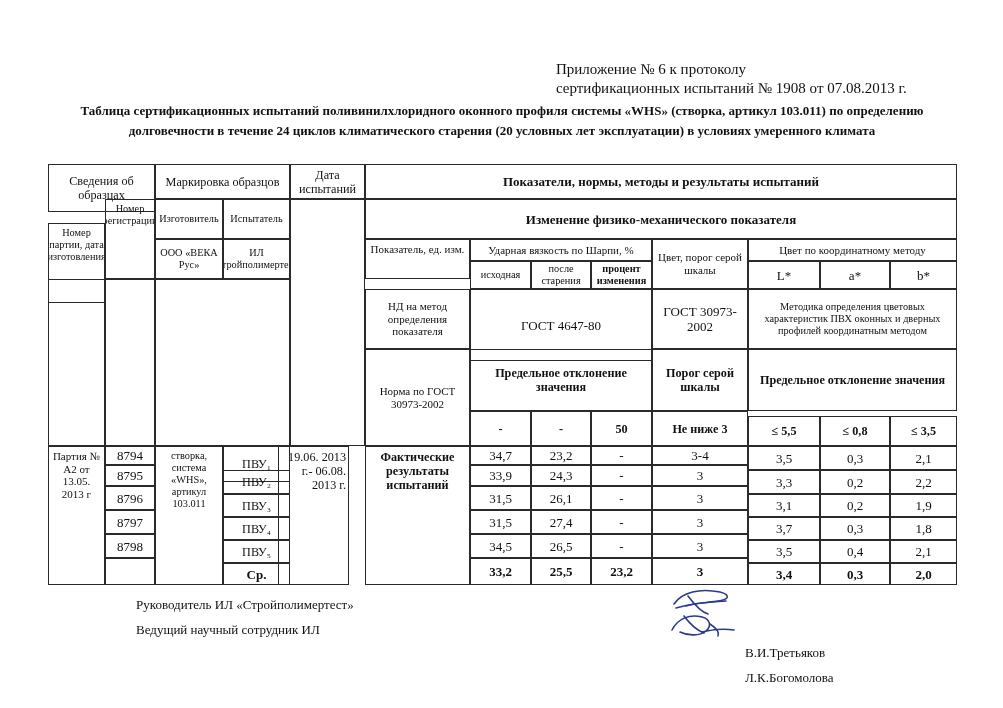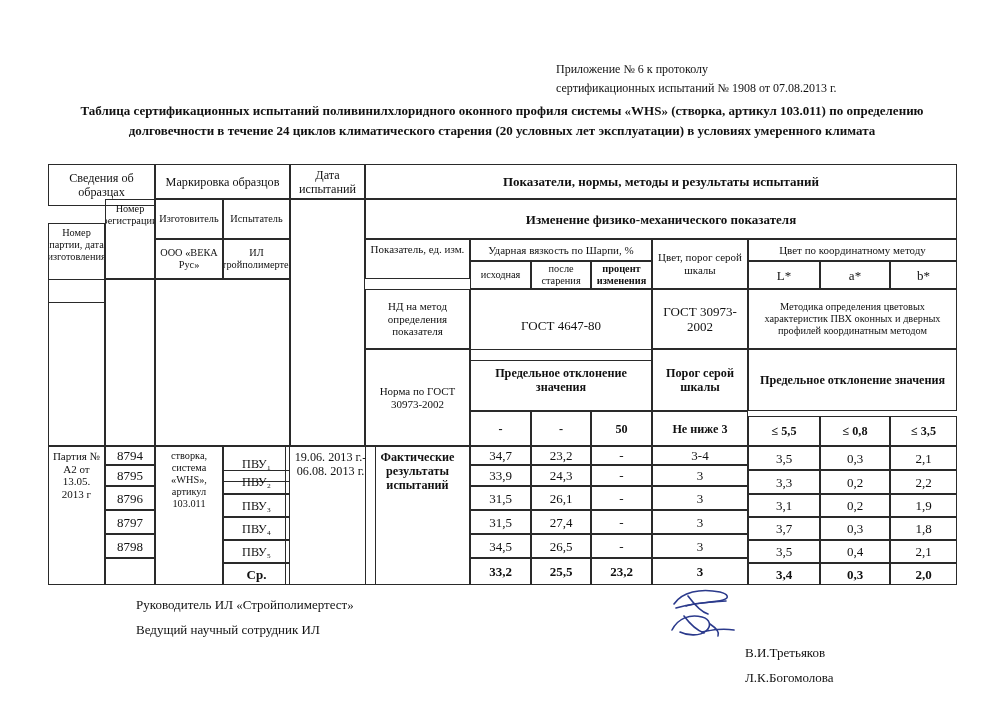--- a/index.html
+++ b/index.html
@@ -9,21 +9,21 @@
     font-family:"Liberation Serif", serif;
     color:#111111;
     position:relative;
     overflow:hidden;
   }
   .page{position:absolute;inset:0;}
 
   
   .appendix{
     position:absolute;left:556px;top:60px;width:420px;
-    font-size:12px;line-height:19px;text-align:left;
+    font-size:15px;line-height:19px;text-align:left;
   }
   .doc-title{
     position:absolute;left:62px;top:101px;width:880px;
     font-size:13px;line-height:19.5px;font-weight:bold;text-align:center;
   }
 
   
   .tbl{
     position:absolute;left:48px;top:164px;
     width:909px;height:421px;
@@ -68,21 +68,21 @@
 
   <div class="appendix">
     <div>Приложение № 6 к протоколу</div>
     <div>сертификационных испытаний № 1908 от 07.08.2013 г.</div>
   </div>
 
   <div class="doc-title">Таблица сертификационных испытаний поливинилхлоридного оконного профиля системы «WHS» (створка, артикул 103.011) по определению долговечности в течение 24 циклов климатического старения (20 условных лет эксплуатации) в условиях умеренного климата</div>
 
   <div class="tbl">
 
-    <div class="cell f12" style="left:0px;top:0px;width:107px;height:42px;">Сведения об образцах</div>
+    <div class="cell f12" style="left:0px;top:0px;width:107px;height:48px;">Сведения об образцах</div>
     <div class="cell f12" style="left:107px;top:0px;width:135px;height:35px;">Маркировка образцов</div>
     <div class="cell f12" style="left:242px;top:0px;width:75px;height:35px;">Дата испытаний</div>
     <div class="cell f13 b" style="left:317px;top:0px;width:592px;height:35px;">Показатели, нормы, методы и результаты испытаний</div>
 
     <div class="cell t f10" style="left:0px;top:35px;width:57px;height:80px;margin-top:24px;">Номер партии, дата изготовления</div>
     <div class="cell t f10" style="left:57px;top:35px;width:50px;height:80px;">Номер регистрации</div>
     <div class="cell f10" style="left:107px;top:35px;width:68px;height:40px;">Изготовитель</div>
     <div class="cell f10" style="left:175px;top:35px;width:67px;height:40px;">Испытатель</div>
     <div class="cell f10" style="left:107px;top:75px;width:68px;height:40px;">ООО «ВЕКА Рус»</div>
     <div class="cell f10" style="left:175px;top:75px;width:67px;height:40px;">ИЛ «Стройполимертест»</div>
@@ -134,21 +134,21 @@
 
     <div class="cell t f10" style="left:107px;top:282px;width:68px;height:139px;">створка, система «WHS», артикул 103.011</div>
 
     <div class="cell f12" style="left:175px;top:282px;width:67px;height:36px;">ПВУ₁</div>
     <div class="cell f12" style="left:175px;top:306px;width:67px;height:24px;">ПВУ₂</div>
     <div class="cell f12" style="left:175px;top:330px;width:67px;height:23px;">ПВУ₃</div>
     <div class="cell f12" style="left:175px;top:353px;width:67px;height:23px;">ПВУ₄</div>
     <div class="cell f12" style="left:175px;top:376px;width:67px;height:23px;">ПВУ₅</div>
     <div class="cell f13 b" style="left:175px;top:399px;width:67px;height:22px;">Ср.</div>
 
-    <div class="cell t f12" style="left:237px;top:282px;width:91px;height:139px;">19.06. 2013 г.- 06.08. 2013 г.</div>
+    <div class="cell t f12" style="left:230px;top:282px;width:71px;height:139px;text-align:right;">19.06. 2013 г.- 06.08. 2013 г.</div>
 
     <div class="cell t f12 b" style="left:317px;top:282px;width:105px;height:139px;">Фактические результаты испытаний</div>
 
     <div class="cell f13" style="left:422px;top:282px;width:61px;height:19px;">34,7</div>
     <div class="cell f13" style="left:422px;top:301px;width:61px;height:21px;">33,9</div>
     <div class="cell f13" style="left:422px;top:322px;width:61px;height:24px;">31,5</div>
     <div class="cell f13" style="left:422px;top:346px;width:61px;height:24px;">31,5</div>
     <div class="cell f13" style="left:422px;top:370px;width:61px;height:24px;">34,5</div>
     <div class="cell f13 b" style="left:422px;top:394px;width:61px;height:27px;">33,2</div>
 

